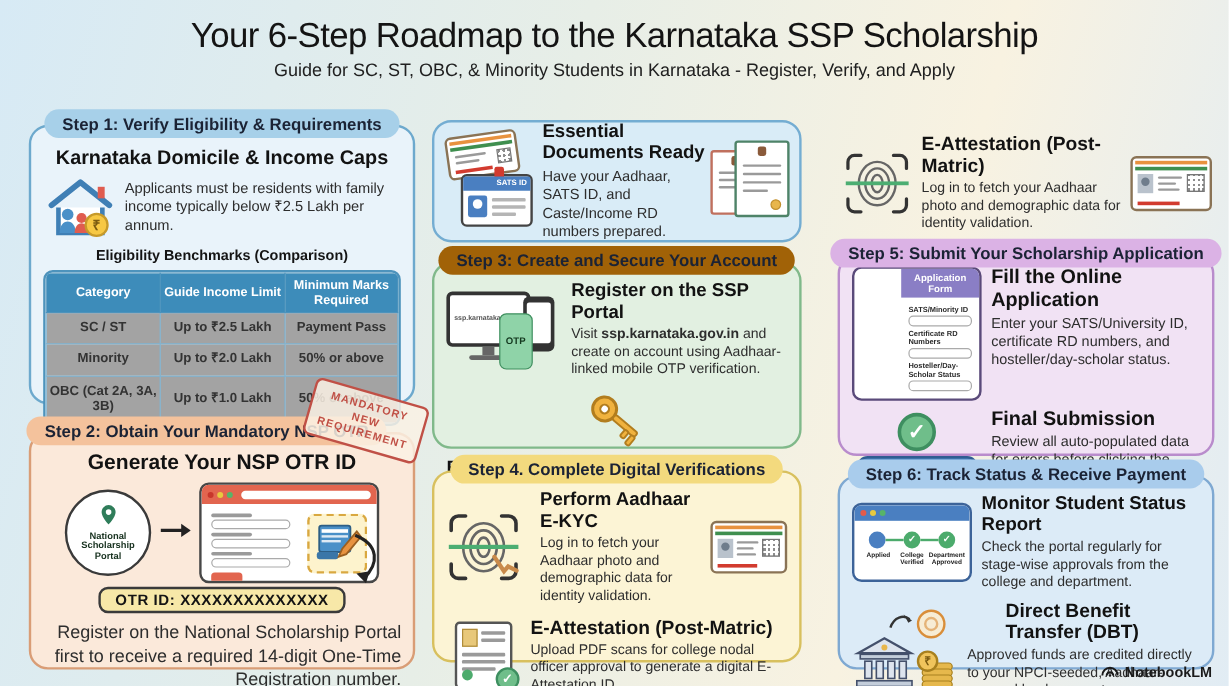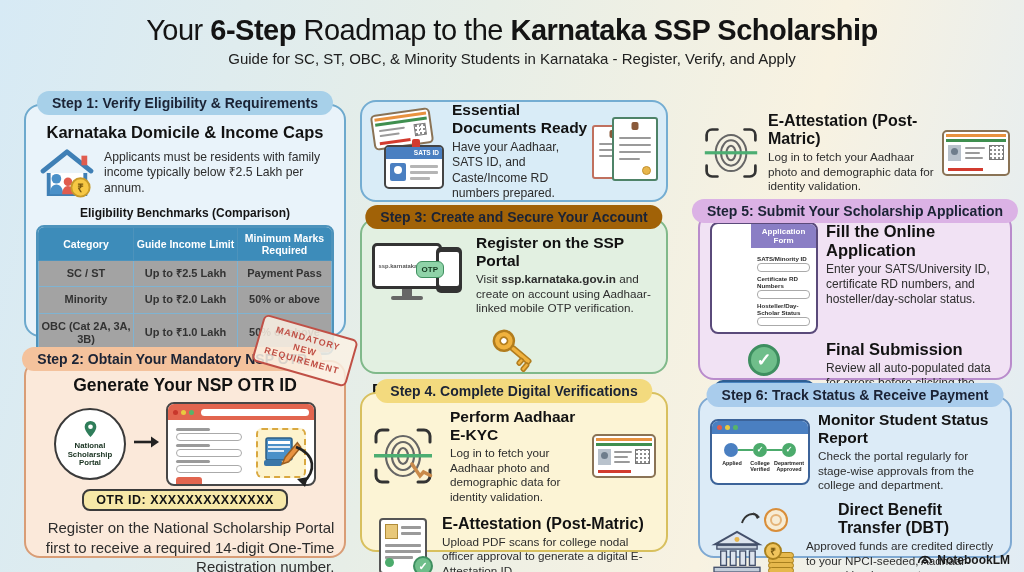--- a/index.html
+++ b/index.html
@@ -4,21 +4,21 @@
 <style>
   * { margin:0; padding:0; box-sizing:border-box; }
   html,body { width:1024px; height:572px; }
   .canvas {
     position:relative; width:1024px; height:572px; overflow:hidden;
     font-family:"Liberation Sans", sans-serif; color:#1c1c1c;
     background:linear-gradient(105deg,#d7eaf5 0%,#e7eee7 42%,#f8f2e1 72%,#e1ecf4 100%);
   }
   
   .main-title { position:absolute; top:14px; left:0; width:100%; text-align:center; font-size:29px; color:#141414; letter-spacing:-0.5px; }
-  .main-title b { font-weight:bold;text-align:center; }
+  .main-title b { font-weight:normal;text-align:center; }
   .subtitle { position:absolute; top:50px; left:0; width:100%; text-align:center; font-size:15px; color:#202020; }
   
   .card { position:absolute; border-radius:16px; }
   .pill { position:absolute; top:-15px; left:50%; transform:translateX(-50%); white-space:nowrap;
           padding:4px 15px; border-radius:999px; font-weight:bold; font-size:14px; color:#1b2335; }
   #card-step1 { left:24px; top:104px; width:322px; height:233px; background:#e9f3fa; border:2px solid #6da9cd; }
   #card-step2 { left:24px; top:360px; width:322px; height:198px; background:#fbe9da; border:2px solid #d99d76; }
   #card-docs  { left:360px; top:100px; width:308px; height:102px; background:#d9ecf7; border:2px solid #74add2; }
   #card-step3 { left:360px; top:218px; width:308px; height:156px; background:#e2f0e1; border:2px solid #80b98a; }
   #card-step4 { left:360px; top:392px; width:308px; height:160px; background:#fcf4d5; border:2px solid #d8c05e; }
@@ -99,21 +99,21 @@
   
   .mon-wrap { position:relative; width:96px; height:72px; }
   .monitor { position:absolute; left:0; top:4px; width:70px; height:46px; border:3px solid #333; border-radius:5px; background:#fff;
              display:flex; align-items:center; justify-content:center; }
   .mon-url { font-size:5.8px; font-weight:bold; color:#555; }
   .mon-neck { position:absolute; left:30px; top:50px; width:10px; height:7px; background:#666; }
   .mon-base { position:absolute; left:19px; top:57px; width:32px; height:4px; background:#666; border-radius:2px; }
   .phone { position:absolute; right:6px; top:8px; width:26px; height:46px; background:#333; border-radius:5px; }
   .phone:after { content:""; position:absolute; left:3px; top:5px; right:3px; bottom:7px; background:#fff; border-radius:2px; }
   .otp-bubble { position:absolute; right:24px; top:22px; background:#8fd3a8; border:1.5px solid #3f8f5f; border-radius:6px;
-                font-size:8px; font-weight:bold; color:#14381f; padding:3px 5px; z-index:2; }
+                font-size:8px; font-weight:bold; color:#14381f; padding:18px 5px; z-index:2; }
   
   .fp { position:relative; }
   
   .doc-check { position:relative; background:#fff; border:2px solid #555; border-radius:4px; }
   .doc-photo { position:absolute; left:4px; top:4px; width:13px; height:15px; background:#e8c87a; border:1px solid #b08c3a; }
   .doc-line { position:absolute; left:20px; height:2.5px; background:#9a9a9a; border-radius:1px; }
   .doc-tick { position:absolute; right:-8px; bottom:-4px; width:20px; height:20px; border-radius:50%; background:#6fbe8a;
               border:2px solid #3e8f60; color:#fff; font-size:11px; font-weight:bold; text-align:center; line-height:17px; }
   .doc-dot { position:absolute; left:4px; bottom:5px; width:9px; height:9px; border-radius:50%; background:#4cab6c; }
   

